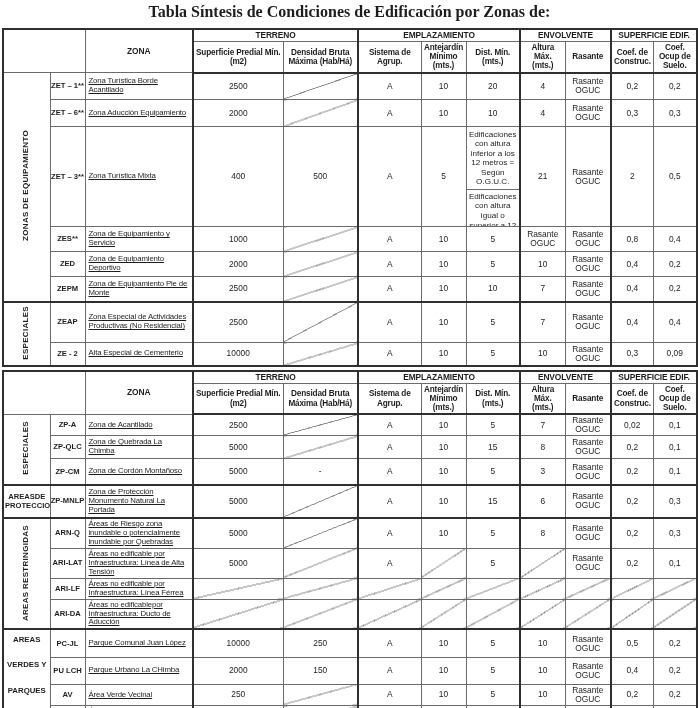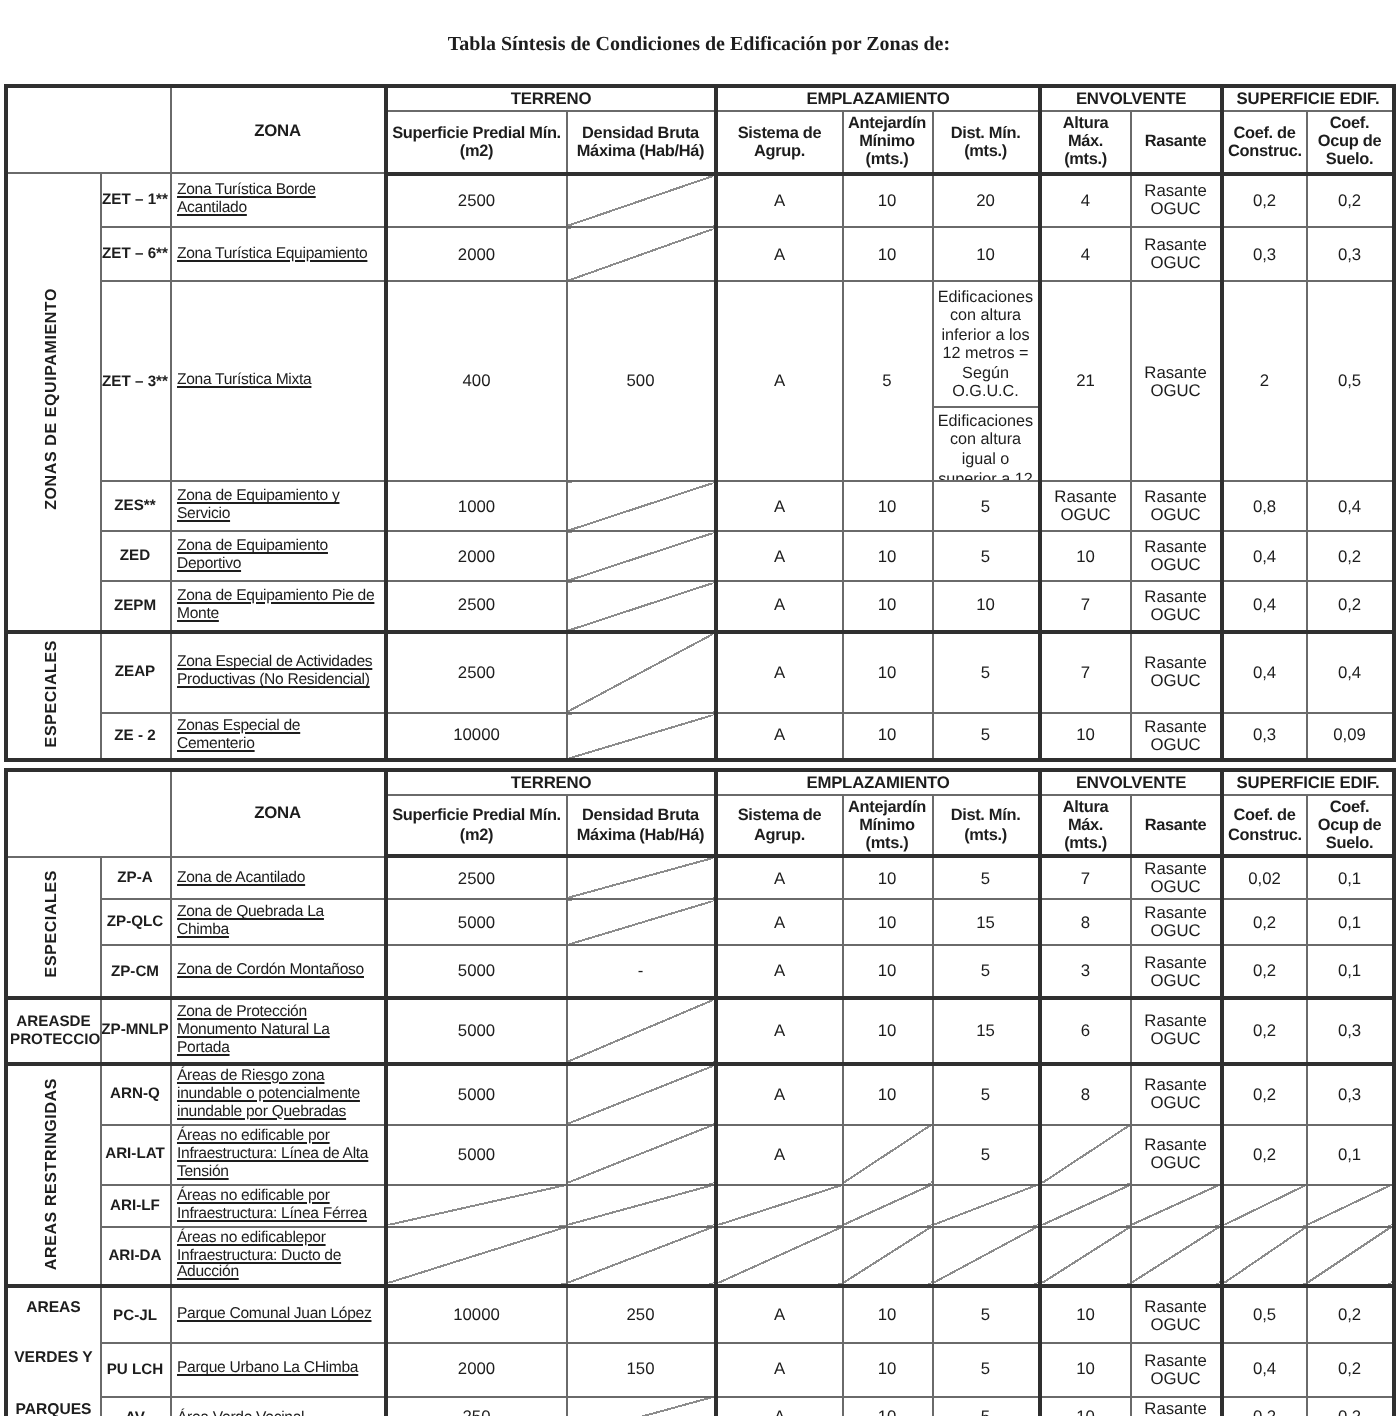--- a/index.html
+++ b/index.html
@@ -1,18 +1,18 @@
 <!DOCTYPE html>
 <html><head>
 <meta charset="utf-8">
 <style>
   html,body{margin:0;padding:0;background:#fff;}
   body{width:698px;height:708px;overflow:hidden;font-family:"Liberation Sans",sans-serif;color:#1d1d1d;}
   .page{width:698px;height:708px;overflow:hidden;box-sizing:border-box;padding:0 1px 0 2px;background:#fff;}
-  .title{text-align:center;font-family:"Liberation Serif",serif;font-weight:bold;font-size:10px;line-height:1.12;padding-top:17px;height:25px;}
+  .title{text-align:center;font-family:"Liberation Serif",serif;font-weight:bold;font-size:16px;line-height:1.12;padding-top:3px;height:25px;}
   table.z{border-collapse:collapse;table-layout:fixed;width:694px;border:2px solid #2f2f2f;}
   table.z + table.z{margin-top:3px;}
   .z th,.z td{border:1px solid #6a6a6a;padding:1px 2px;text-align:center;vertical-align:middle;
     font-size:8.4px;line-height:1.08;overflow:hidden;color:#1d1d1d;font-weight:normal;box-sizing:border-box;}
   .z thead th{font-weight:bold;letter-spacing:-0.1px;}
   .z thead tr:last-child th{border-bottom:2px solid #2f2f2f;font-size:8.2px;line-height:1.12;letter-spacing:-0.15px;}
   .gb{border-left:2px solid #2f2f2f !important;}
   tr.secstart td{border-top:2px solid #2f2f2f;}
   td.code{font-weight:bold;font-size:7.6px;white-space:nowrap;padding:1px 0;}
   td.name{text-align:left;padding:1px 3px;font-size:7.8px;letter-spacing:-0.15px;line-height:1.15;text-decoration:underline;}
@@ -80,21 +80,21 @@
             <td class="gb">A</td>
             <td>10</td>
             <td>20</td>
             <td class="gb">4</td>
             <td>Rasante OGUC</td>
             <td class="gb">0,2</td>
             <td>0,2</td>
           </tr>
           <tr style="height: 27px;">
             <td class="code">ZET – 6**</td>
-            <td class="name">Zona Turística Equipamiento</td>
+            <td class="name">Zona Aducción Equipamiento</td>
             <td class="gb">2000</td>
             <td class="diag"></td>
             <td class="gb">A</td>
             <td>10</td>
             <td>10</td>
             <td class="gb">4</td>
             <td>Rasante OGUC</td>
             <td class="gb">0,3</td>
             <td>0,3</td>
           </tr>
@@ -164,21 +164,21 @@
             <td class="gb">A</td>
             <td>10</td>
             <td>5</td>
             <td class="gb">7</td>
             <td>Rasante OGUC</td>
             <td class="gb">0,4</td>
             <td>0,4</td>
           </tr>
           <tr style="height: 23px;">
             <td class="code">ZE - 2</td>
-            <td class="name">Zonas Especial de Cementerio</td>
+            <td class="name">Alta Especial de Cementerio</td>
             <td class="gb">10000</td>
             <td class="diag"></td>
             <td class="gb">A</td>
             <td>10</td>
             <td>5</td>
             <td class="gb">10</td>
             <td>Rasante OGUC</td>
             <td class="gb">0,3</td>
             <td>0,09</td>
           </tr>

